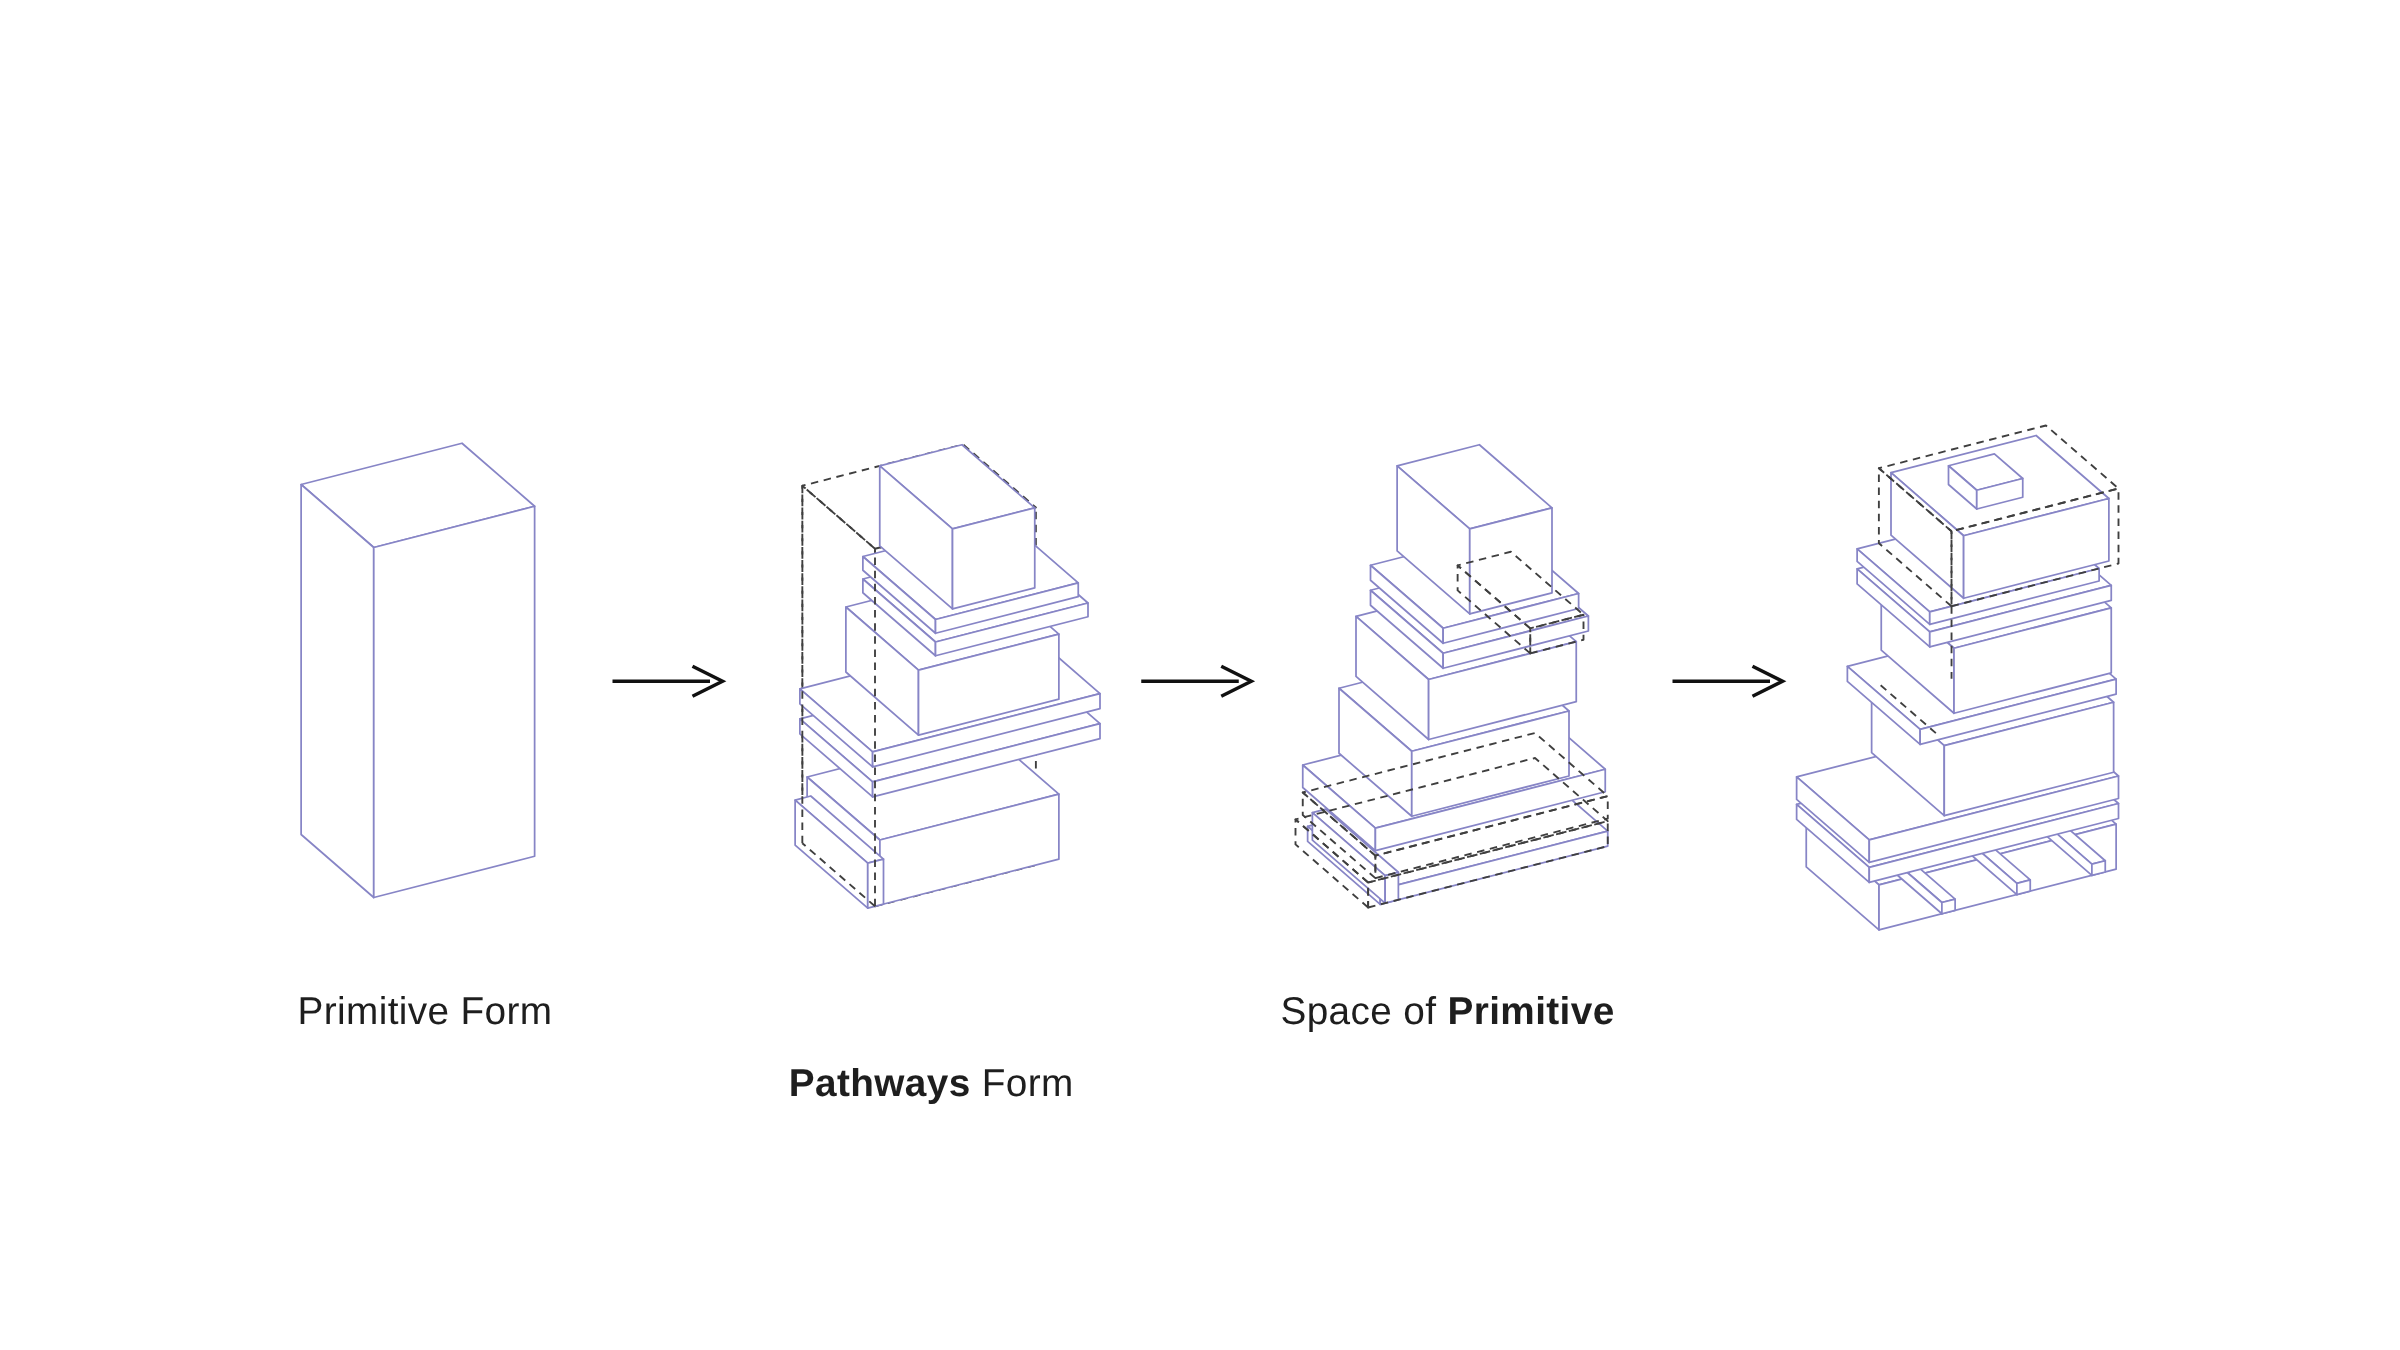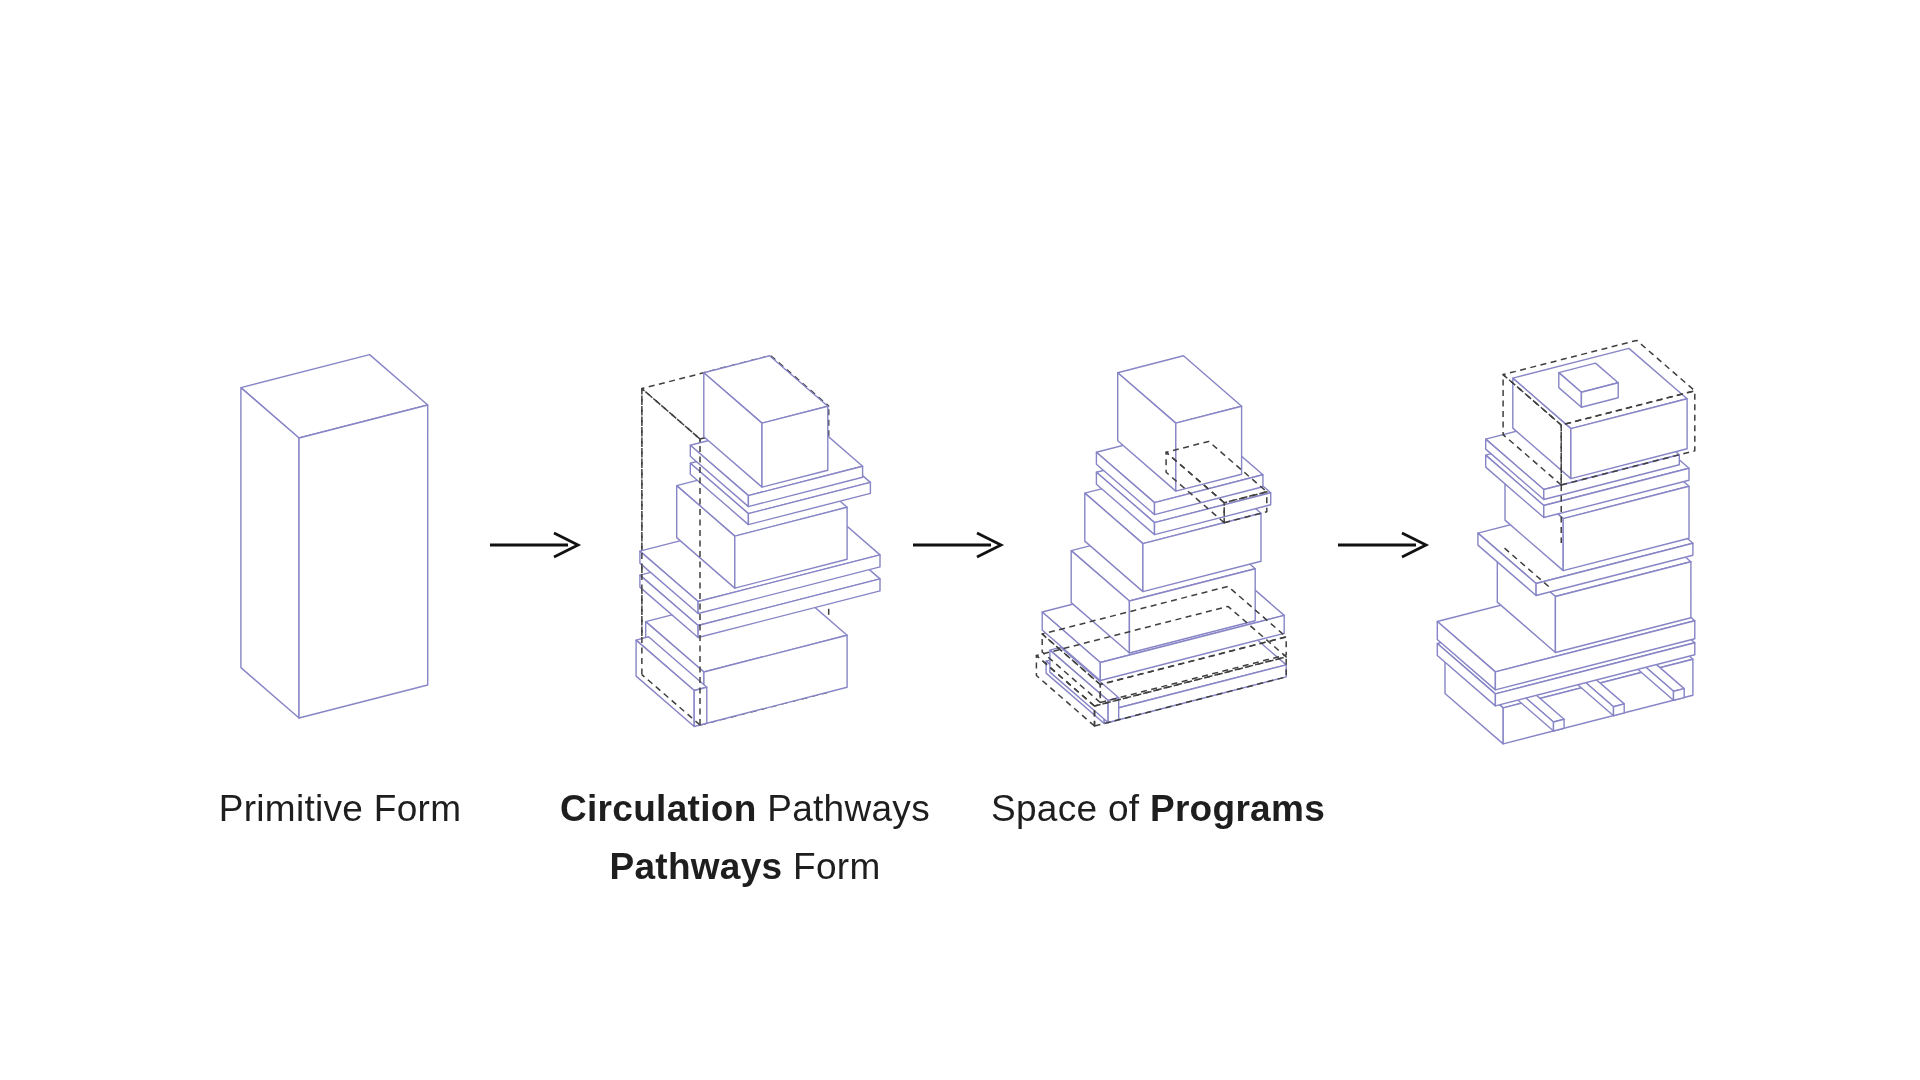--- a/index.html
+++ b/index.html
@@ -3,21 +3,21 @@
 <meta charset="utf-8">
 <style>
   html,body{margin:0;padding:0;background:#fff;}
   .canvas{position:relative;width:1920px;height:1080px;background:#fff;overflow:hidden;
           font-family:"Liberation Sans",sans-serif;}
   #scene{position:absolute;left:0;top:0;}
   .solid{fill:#ffffff;stroke:var(--line,#8785c6);stroke-width:1.4;stroke-linejoin:round;}
   .dash{fill:none;stroke:var(--ghost,#3f3f3f);stroke-width:1.5;stroke-dasharray:6 4.5;stroke-linejoin:round;}
   .dashline{stroke:var(--ghost,#3f3f3f);stroke-width:1.5;stroke-dasharray:6 4.5;fill:none;}
   .arrow path{stroke:var(--arrow,#111);stroke-width:2.8;fill:none;stroke-linejoin:miter;}
-  .label{position:absolute;transform:translateX(-50%);font-size:37px;font-weight:400;
+  .label{position:absolute;transform:translateX(-50%);font-size:31px;font-weight:400;
          color:var(--text,#1e1e1e);letter-spacing:.3px;white-space:nowrap;line-height:34px;}
   .label b{font-weight:700;}
 </style>
 </head>
 <body>
 
 <div class="canvas">
 
   <svg id="scene" width="1920" height="1080" viewBox="0 0 1920 1080">
     <g id="fig-0">
@@ -145,20 +145,19 @@
     <g class="arrow">
       <path d="M913,545 H991 M977,533 L1001,545 L977,557"></path>
     </g>
     <g class="arrow">
       <path d="M1338,545 H1416 M1402,533 L1426,545 L1402,557"></path>
     </g>
   </svg>
 
   <div class="label" style="left:340px;top:792px"><span>Primitive Form</span></div>
 
-  <div class="label" style="left:745px;top:792px"><b>Circulation</b><span> Pathways</span></div>
 
   <div class="label" style="left:745px;top:850px"><b>Pathways</b><span> Form</span></div>
 
-  <div class="label" style="left:1158px;top:792px"><span>Space of </span><b>Programs</b></div>
+  <div class="label" style="left:1158px;top:792px"><span>Space of </span><b>Primitive</b></div>
 
 
 </div>
 
 </body></html>

